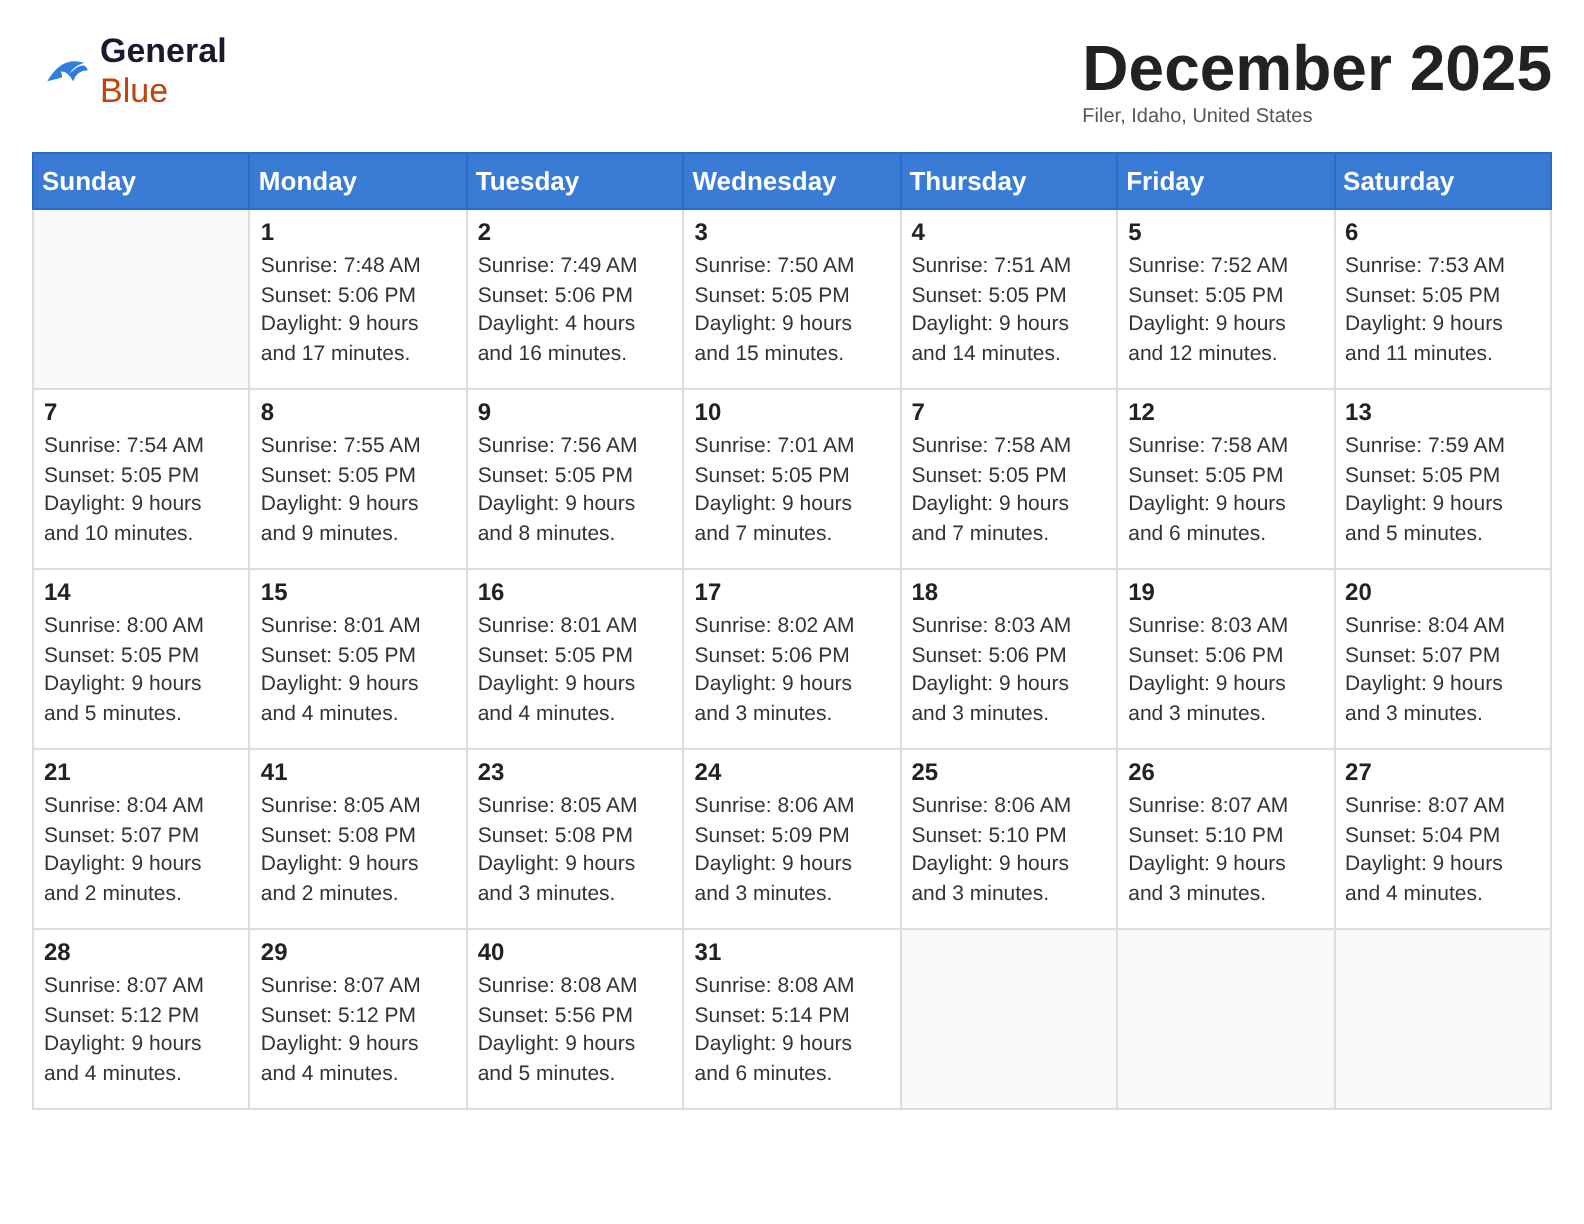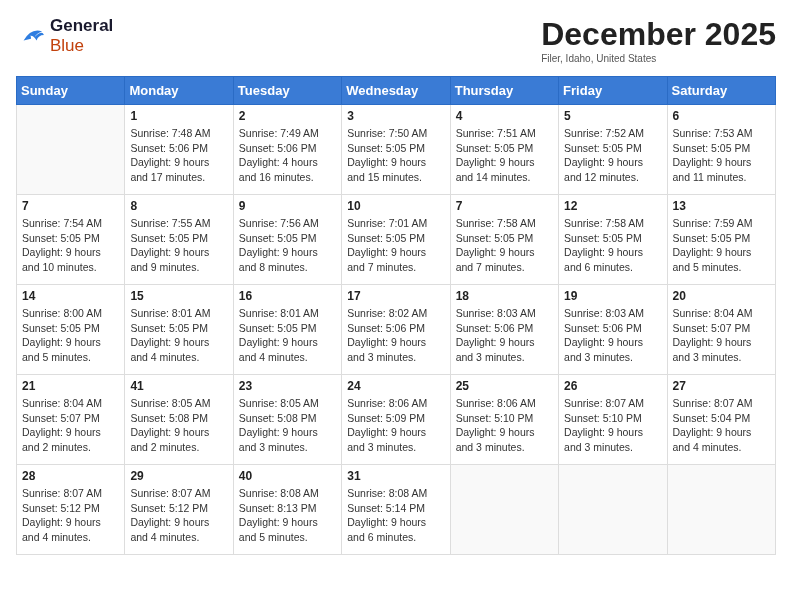--- a/index.html
+++ b/index.html
@@ -350,21 +350,21 @@
           <div class="day-info">
             <div>Sunrise: 8:07 AM</div>
             <div>Sunset: 5:12 PM</div>
             <div>Daylight: 9 hours and 4 minutes.</div>
           </div>
         </td>
         <td>
           <div class="day-num">40</div>
           <div class="day-info">
             <div>Sunrise: 8:08 AM</div>
-            <div>Sunset: 8:13 PM</div>
+            <div>Sunset: 5:56 PM</div>
             <div>Daylight: 9 hours and 5 minutes.</div>
           </div>
         </td>
         <td>
           <div class="day-num">31</div>
           <div class="day-info">
             <div>Sunrise: 8:08 AM</div>
             <div>Sunset: 5:14 PM</div>
             <div>Daylight: 9 hours and 6 minutes.</div>
           </div>

